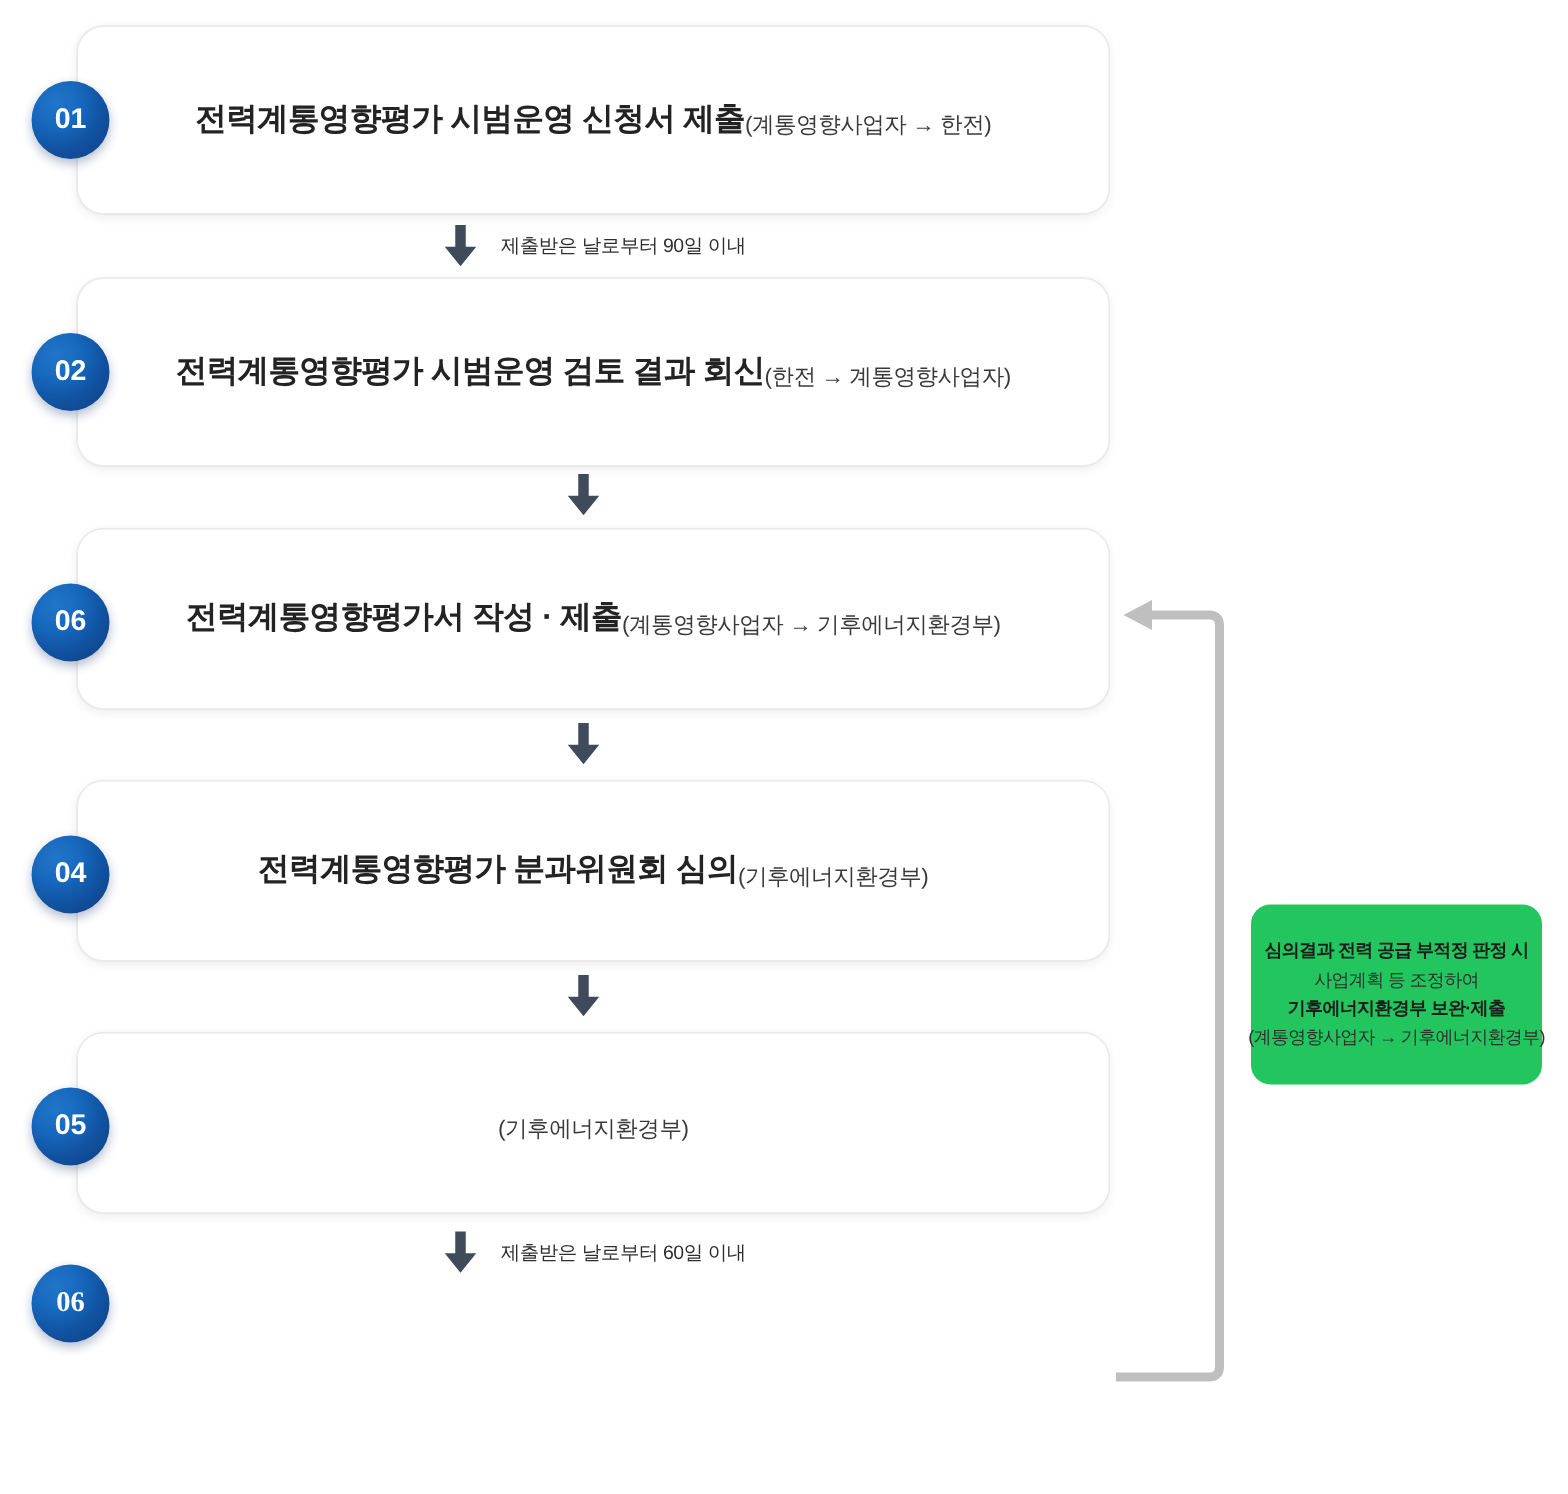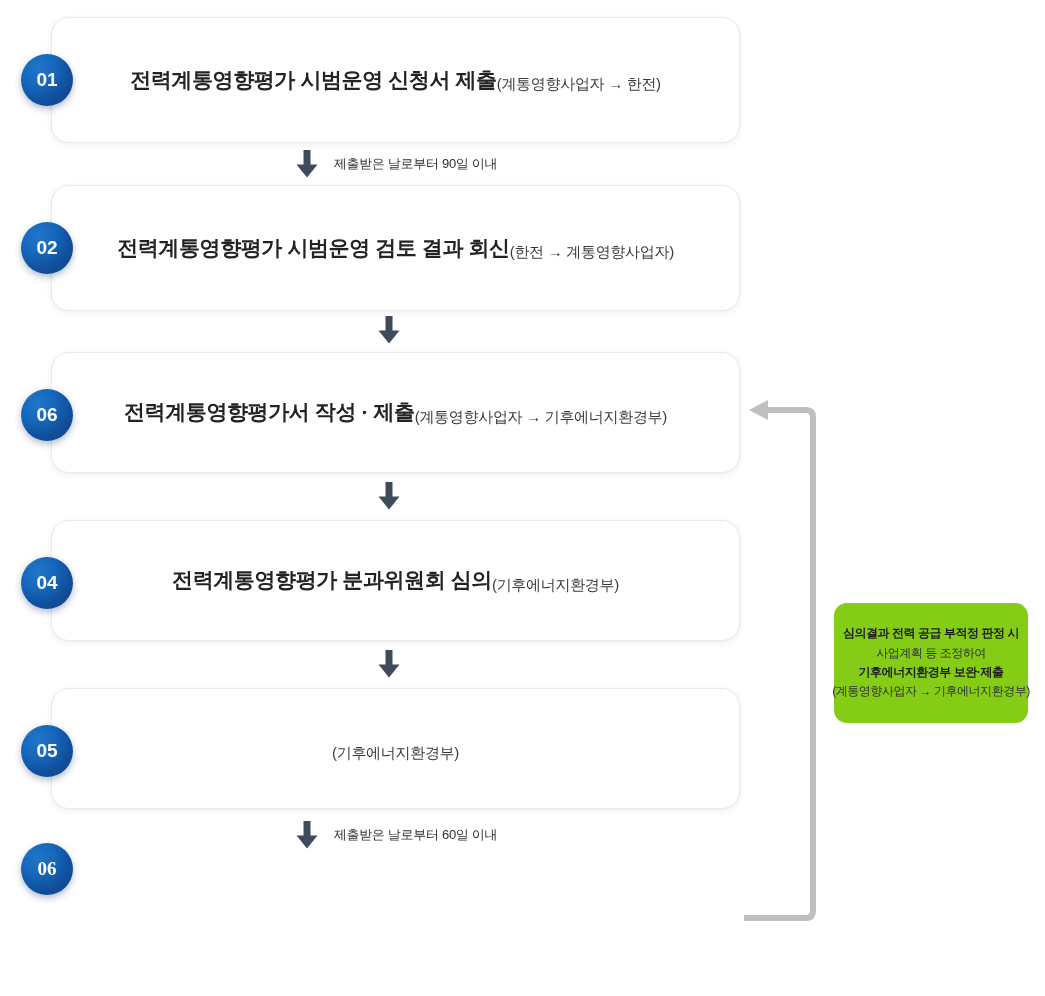--- a/index.html
+++ b/index.html
@@ -116,21 +116,21 @@
   }
 
   
   .callout {
     position: absolute;
     left: 834px;
     top: 603px;
     width: 194px;
     height: 120px;
     box-sizing: border-box;
-    background: #84cc16;
+    background: #22c55e;
     border-radius: 13px;
     display: flex;
     flex-direction: column;
     align-items: center;
     justify-content: center;
     padding: 0 10px;
     z-index: 3;
   }
   .callout-line {
     font-size: 12px;

